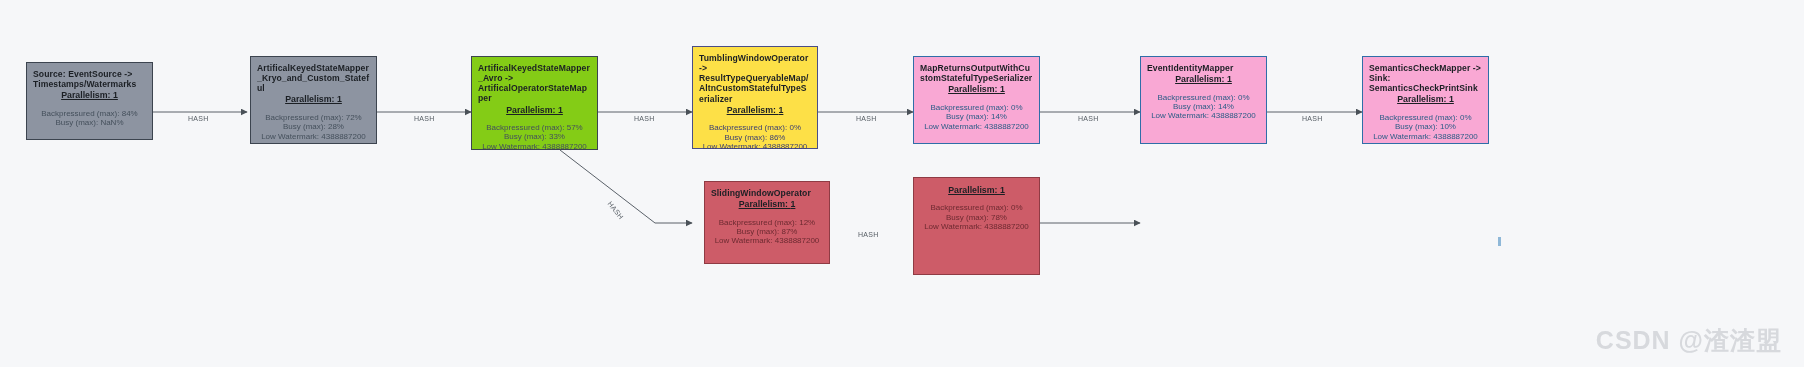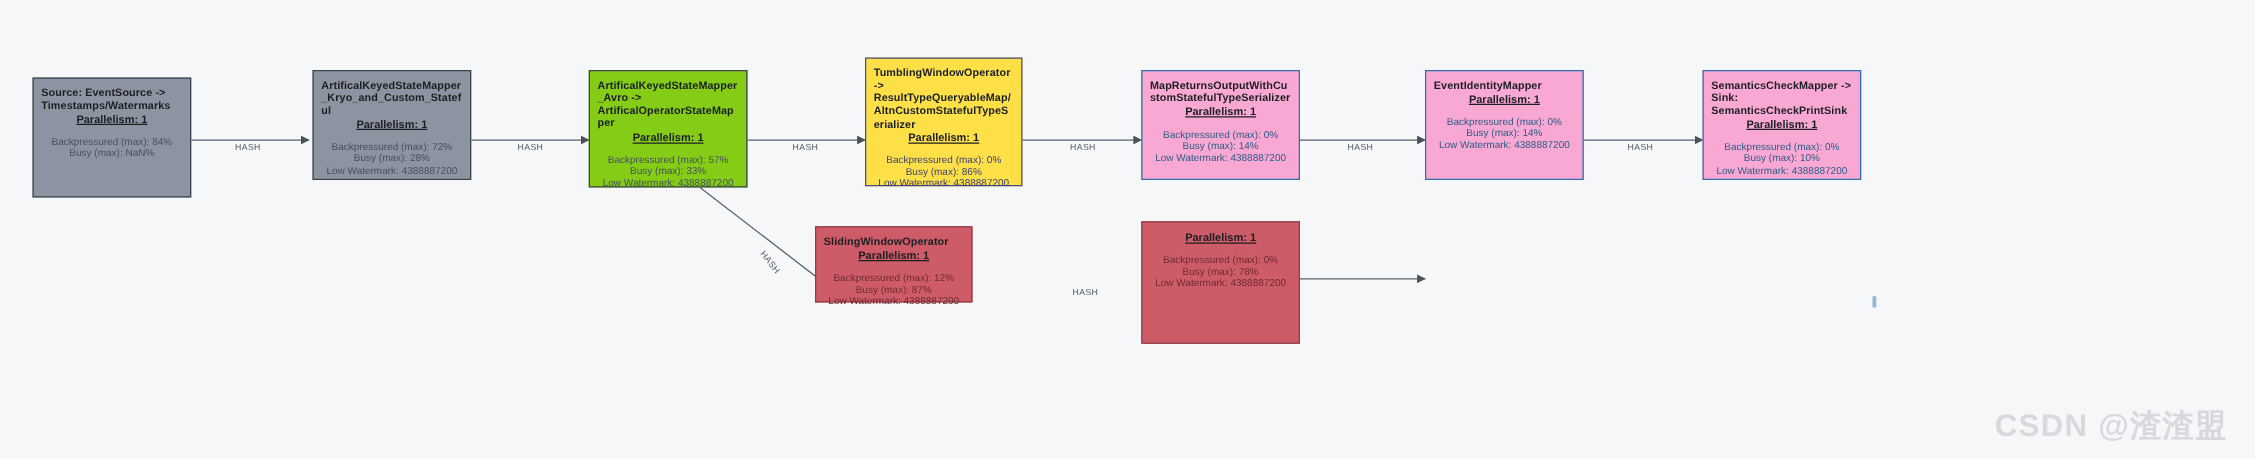--- a/index.html
+++ b/index.html
@@ -96,21 +96,21 @@
       <path d="M377,112 L471,112"></path>
       <path d="M598,112 L692,112"></path>
       <path d="M818,112 L913,112"></path>
       <path d="M1040,112 L1140,112"></path>
       <path d="M1267,112 L1362,112"></path>
       <path d="M560,150 L655,223 L692,223"></path>
       <path d="M1040,223 L1140,223"></path>
     </g>
   </svg>
 
-  <div class="node n-grey" style="left:26px;top:62px;width:127px;height:96px;">
+  <div class="node n-grey" style="left:26px;top:62px;width:127px;height:78px;">
     <div class="title">Source: EventSource -&gt; Timestamps/Watermarks</div>
     <div class="par">
       <span>Parallelism: </span><span>1</span>
     </div>
     <div class="metrics">
       <div><span>Backpressured (max): </span><span>84%</span></div>
       <div><span>Busy (max): </span><span>NaN%</span></div>
     </div>
   </div>
 
@@ -179,21 +179,21 @@
     <div class="par">
       <span>Parallelism: </span><span>1</span>
     </div>
     <div class="metrics">
       <div><span>Backpressured (max): </span><span>0%</span></div>
       <div><span>Busy (max): </span><span>10%</span></div>
       <div><span>Low Watermark: </span><span>4388887200</span></div>
     </div>
   </div>
 
-  <div class="node n-red" style="left:652px;top:181px;width:126px;height:61px;">
+  <div class="node n-red" style="left:704px;top:181px;width:126px;height:83px;">
     <div class="title">SlidingWindowOperator</div>
     <div class="par">
       <span>Parallelism: </span><span>1</span>
     </div>
     <div class="metrics">
       <div><span>Backpressured (max): </span><span>12%</span></div>
       <div><span>Busy (max): </span><span>87%</span></div>
       <div><span>Low Watermark: </span><span>4388887200</span></div>
     </div>
   </div>

